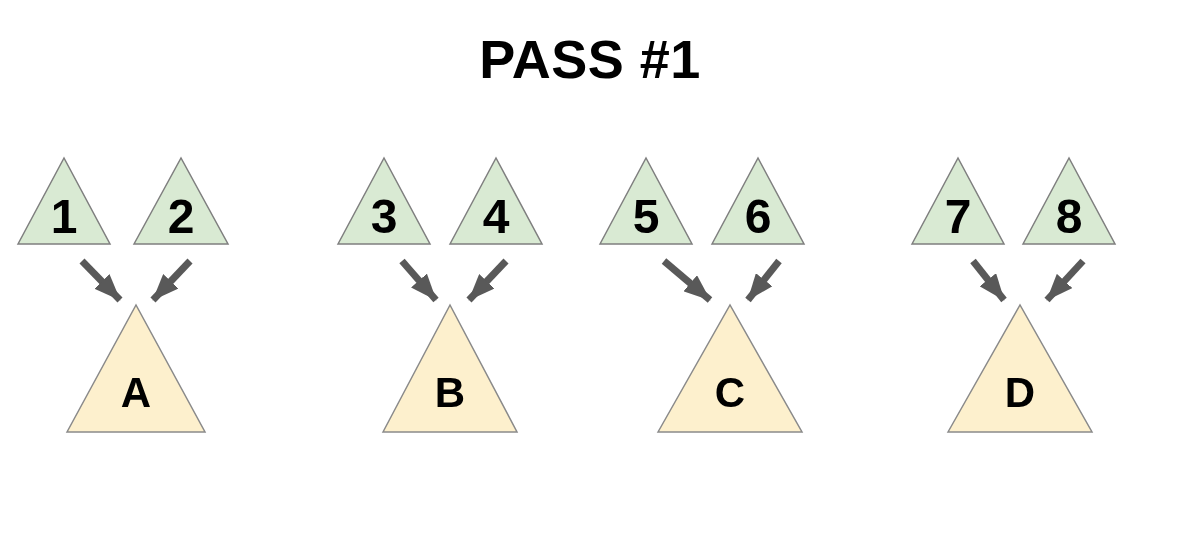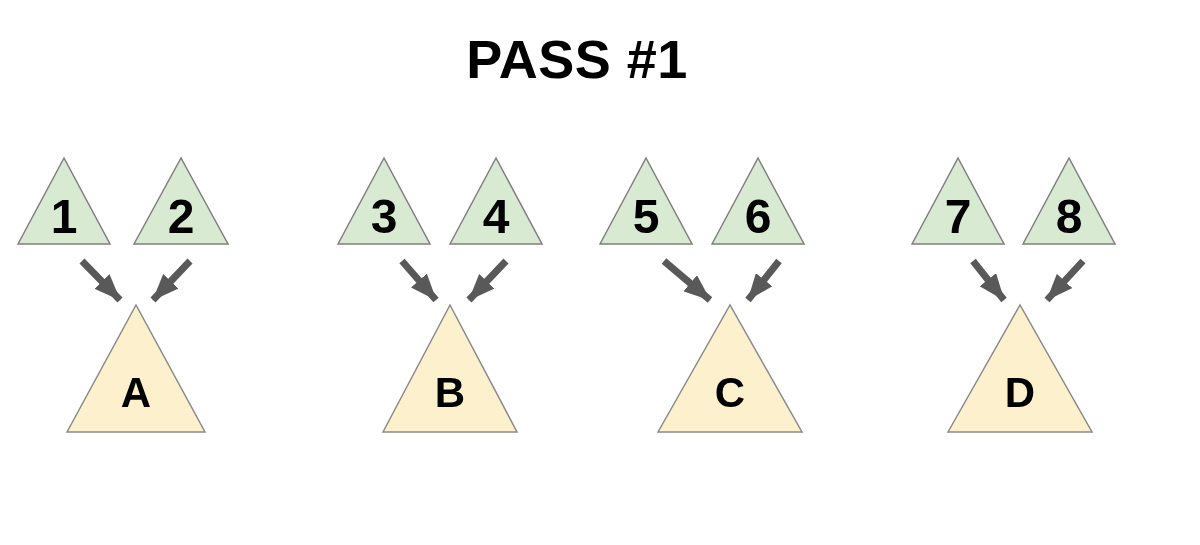--- a/index.html
+++ b/index.html
@@ -7,21 +7,21 @@
     position: relative;
     width: 1200px;
     height: 545px;
     background: #ffffff;
     overflow: hidden;
     font-family: "Liberation Sans", sans-serif;
   }
   .title {
     position: absolute;
     top: 28px;
-    left: 577px;
+    left: 590px;
     transform: translateX(-50%);
     font-size: 54px;
     font-weight: bold;
     color: #000000;
     white-space: nowrap;
     letter-spacing: 0.5px;
   }
   svg.diagram {
     position: absolute;
     left: 0; top: 0;

